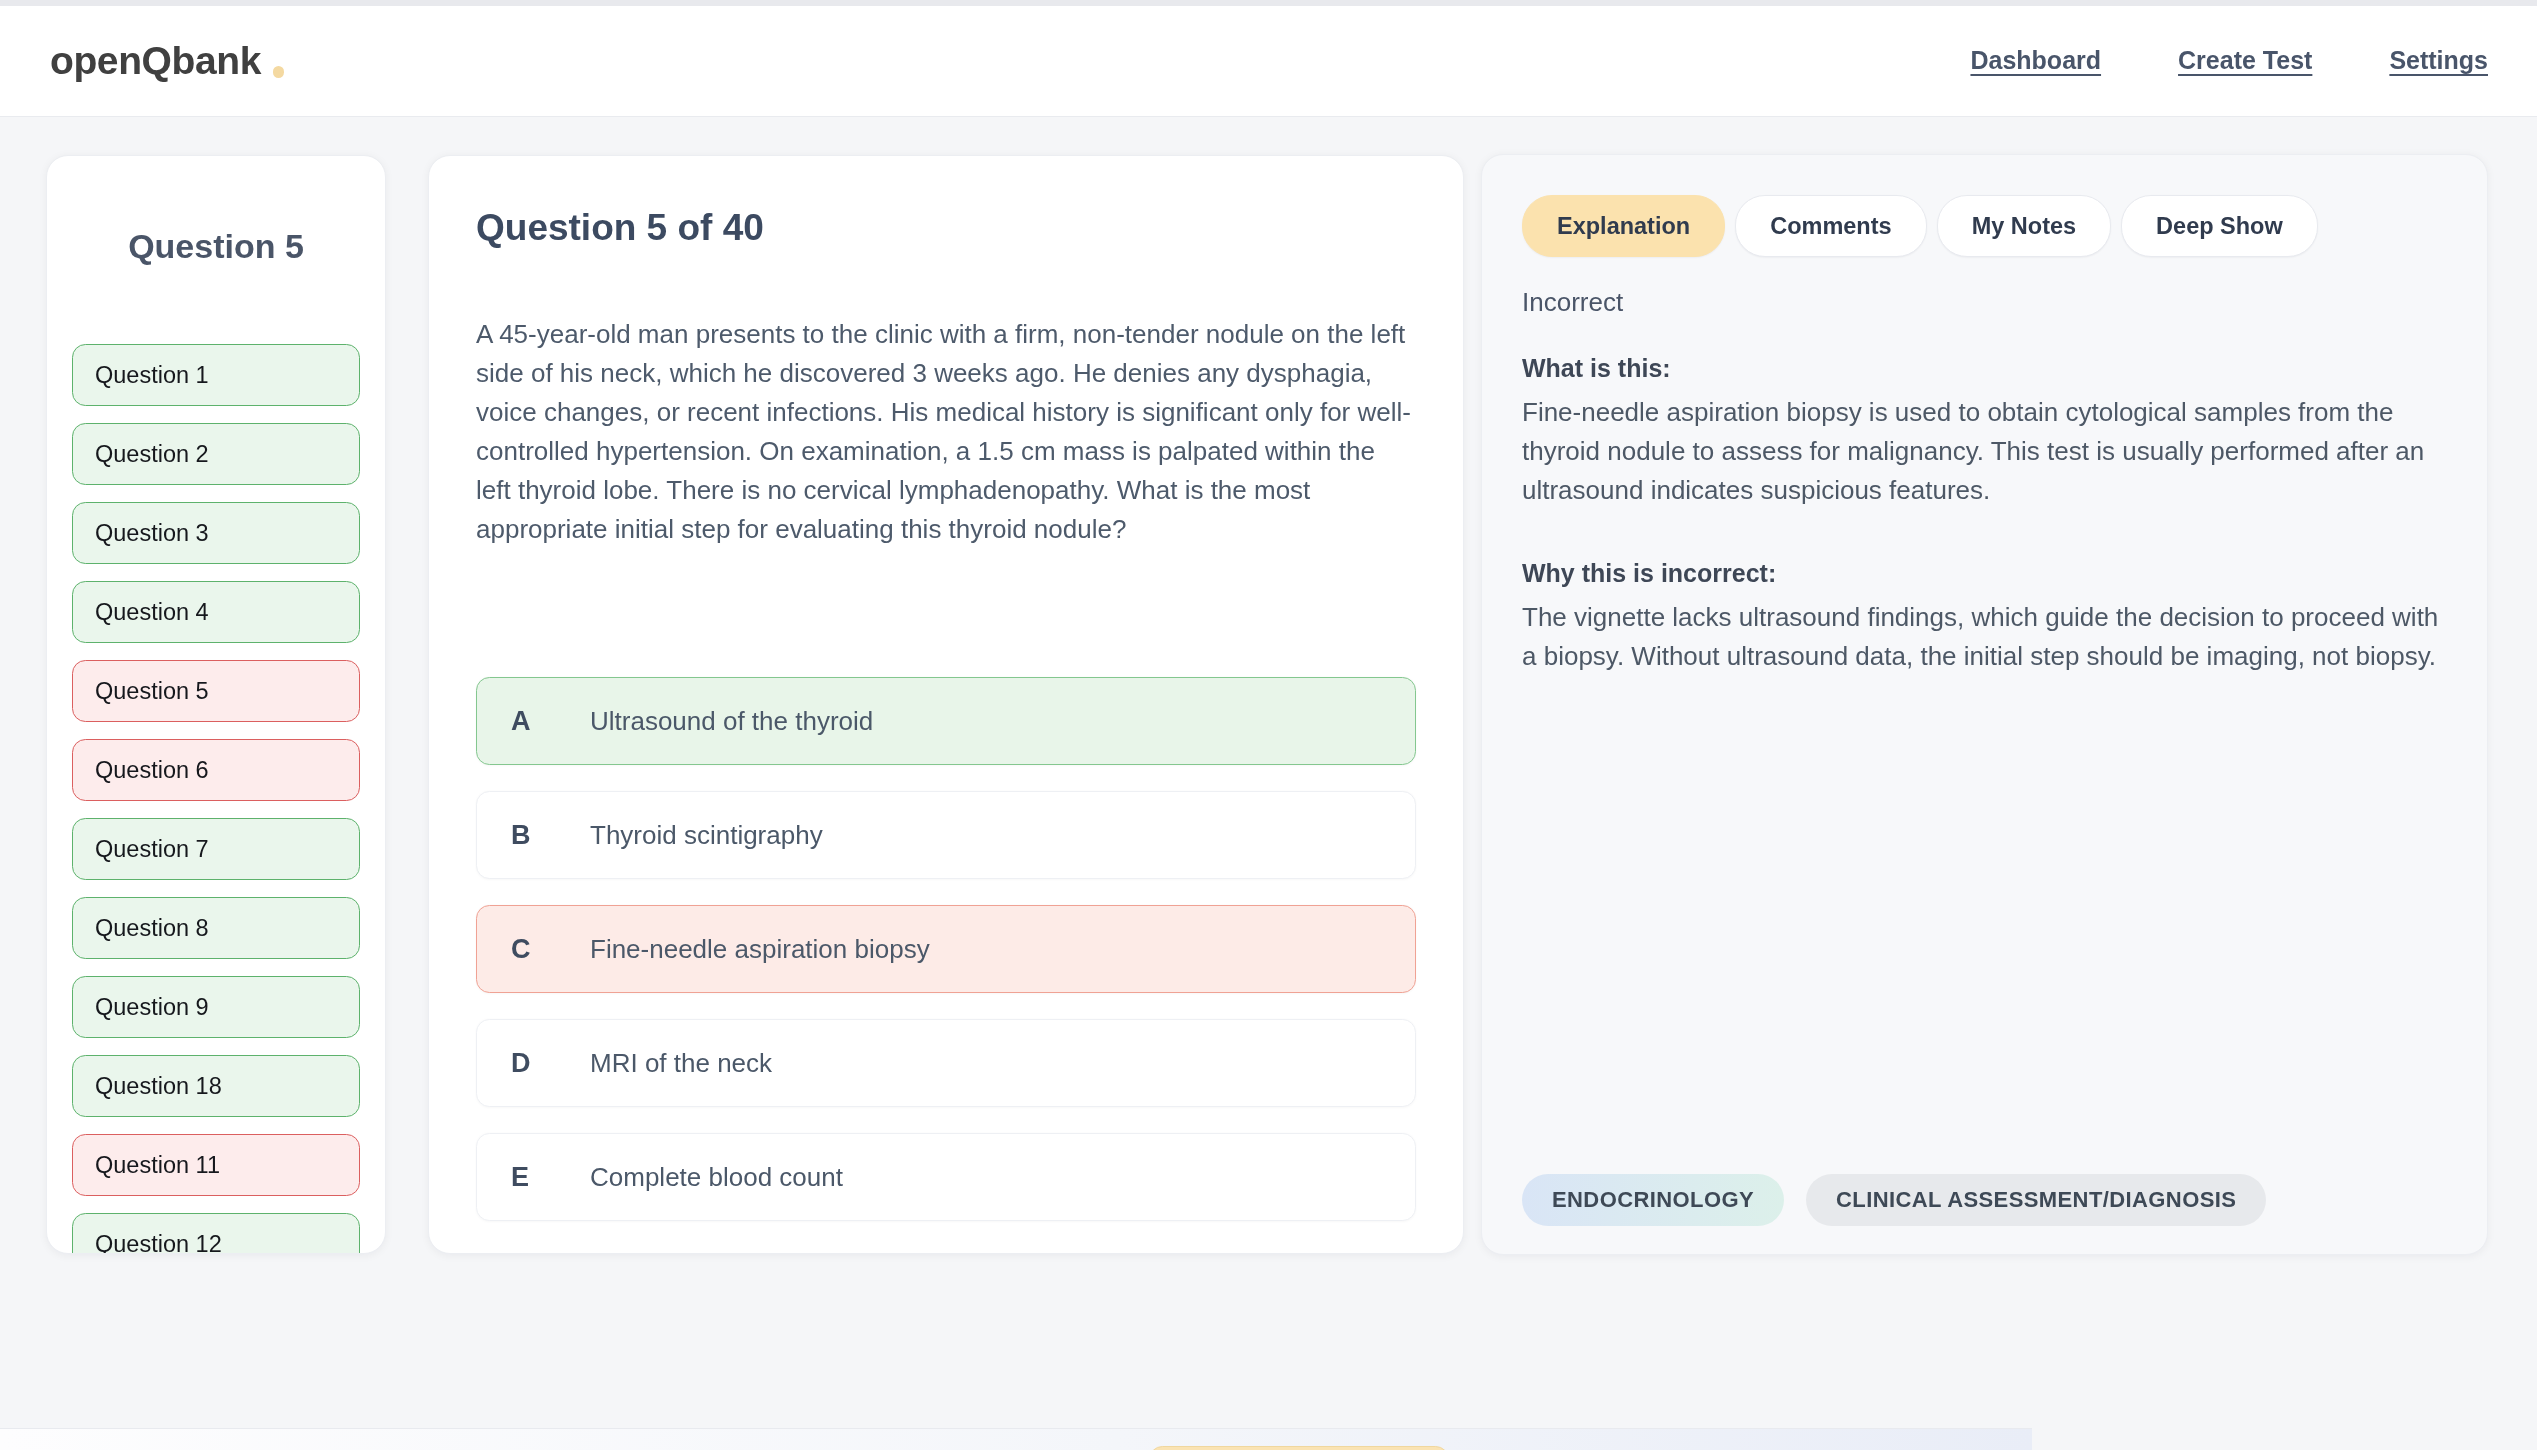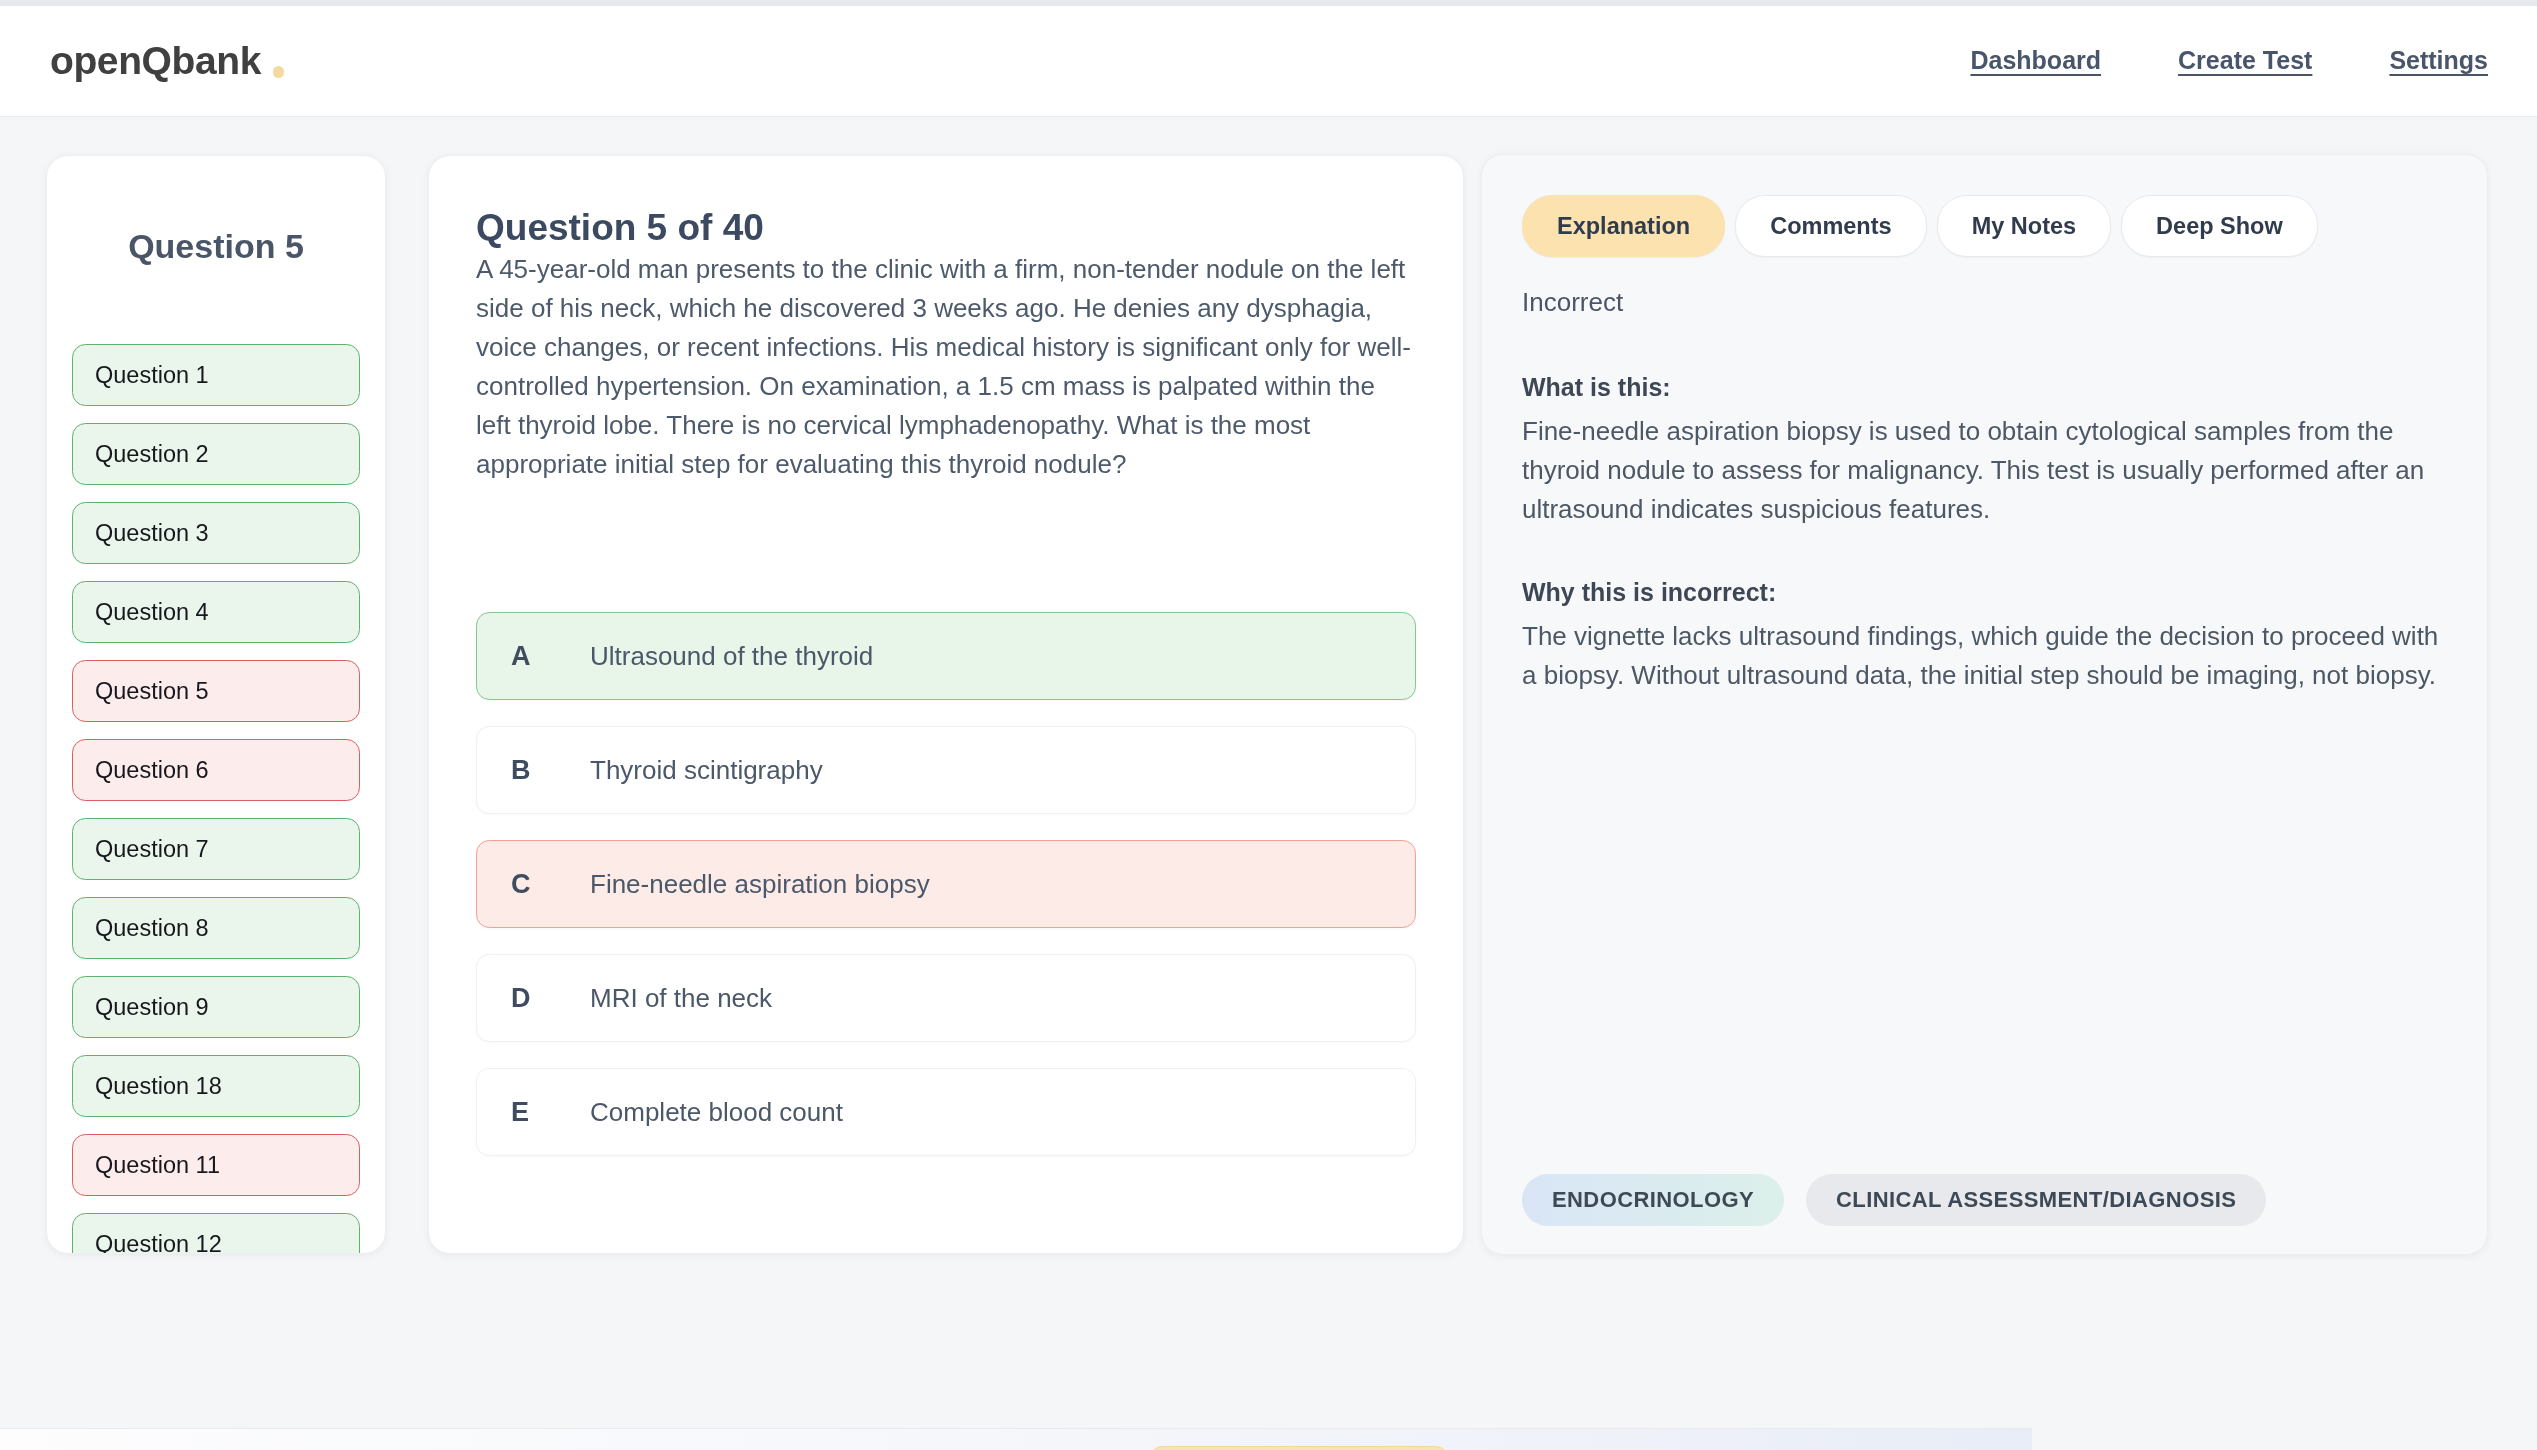--- a/index.html
+++ b/index.html
@@ -26,35 +26,35 @@
   
   .sidebar-title{margin-top:71px;text-align:center;font-size:34px;font-weight:bold;color:#4a5568;}
   .qlist{margin:78px 25px 0;display:flex;flex-direction:column;gap:17px;}
   .q-item{flex:none;height:62px;border-radius:13.4px;border:1.7px solid #e5e7eb;background:#fff;display:flex;align-items:center;padding:0 22px;font-size:23.5px;color:#16181d;box-sizing:border-box;cursor:pointer;}
   .q-item.correct{background:#eaf6ec;border-color:#5db26c;}
   .q-item.incorrect{background:#fdecec;border-color:#db5f5f;}
 
   
   .main-inner{padding:50px 47px 0;box-sizing:border-box;}
   .q-title{font-size:37px;line-height:44px;font-weight:bold;color:#3c4a61;}
-  .q-stem{font-size:26px;line-height:39px;color:#4d5a6b;}
+  .q-stem{margin-top:65px;font-size:26px;line-height:39px;color:#4d5a6b;}
   .options{margin-top:128px;display:flex;flex-direction:column;gap:26px;}
   .option{flex:none;height:88px;border-radius:13.4px;border:1.7px solid #eef0f4;background:#fff;display:flex;align-items:center;padding:0 34px;box-sizing:border-box;cursor:pointer;box-shadow:0 0.8px 2.5px rgba(16,24,40,.03);}
   .option .letter{font-weight:bold;font-size:27px;color:#3f4c60;width:34px;flex:none;}
   .option .text{font-size:26px;color:#4b5869;margin-left:45px;}
   .option.correct{background:#e8f5e9;border-color:#84c78f;}
   .option.incorrect{background:#fdebe7;border-color:#f0a294;}
 
   
   .right-inner{padding:40px;box-sizing:border-box;height:100%;position:relative;}
   .tabs{display:flex;gap:10px;}
   .tab{height:60px;border-radius:30px;padding:0 34px;display:flex;align-items:center;background:#fff;border:0.8px solid #e8eaef;font-size:23.5px;font-weight:bold;color:#303b4e;box-shadow:0 0.8px 1.7px rgba(16,24,40,.05);cursor:pointer;white-space:nowrap;}
   .tab.active{background:#fbe2ae;border-color:#fbe2ae;}
   .result{margin-top:30px;font-size:26px;color:#4a5568;}
-  .section-heading{margin-top:55px;font-size:25px;font-weight:bold;color:#3e4756;}
+  .section-heading{margin-top:36px;font-size:25px;font-weight:bold;color:#3e4756;}
   .section-body{margin-top:10px;font-size:26px;line-height:39px;color:#4d5866;max-width:931px;}
   .section + .section .section-heading{margin-top:49px;}
   .tags{position:absolute;left:40px;bottom:28.5px;display:flex;gap:22px;}
   .tag{height:52px;border-radius:27px;padding:0 30px;display:inline-flex;align-items:center;font-size:22px;font-weight:bold;letter-spacing:0.4px;color:#3e4956;white-space:nowrap;}
   .tag.endo{background:linear-gradient(90deg,#d9e5f6,#dcf0ea);}
   .tag.gray{background:#e7e9ec;}
 
   
   .footer{position:absolute;left:0;top:1428px;width:2032px;height:99px;box-sizing:border-box;border-top:0.8px solid #e8eaef;background:linear-gradient(90deg,#fdfdfe 0%,#f4f6fa 55%,#e9edf7 100%);display:flex;align-items:center;padding-left:11px;}
   .footer-prev{margin-left:106px;font-size:26px;font-weight:bold;color:#3f4a5c;cursor:pointer;}

